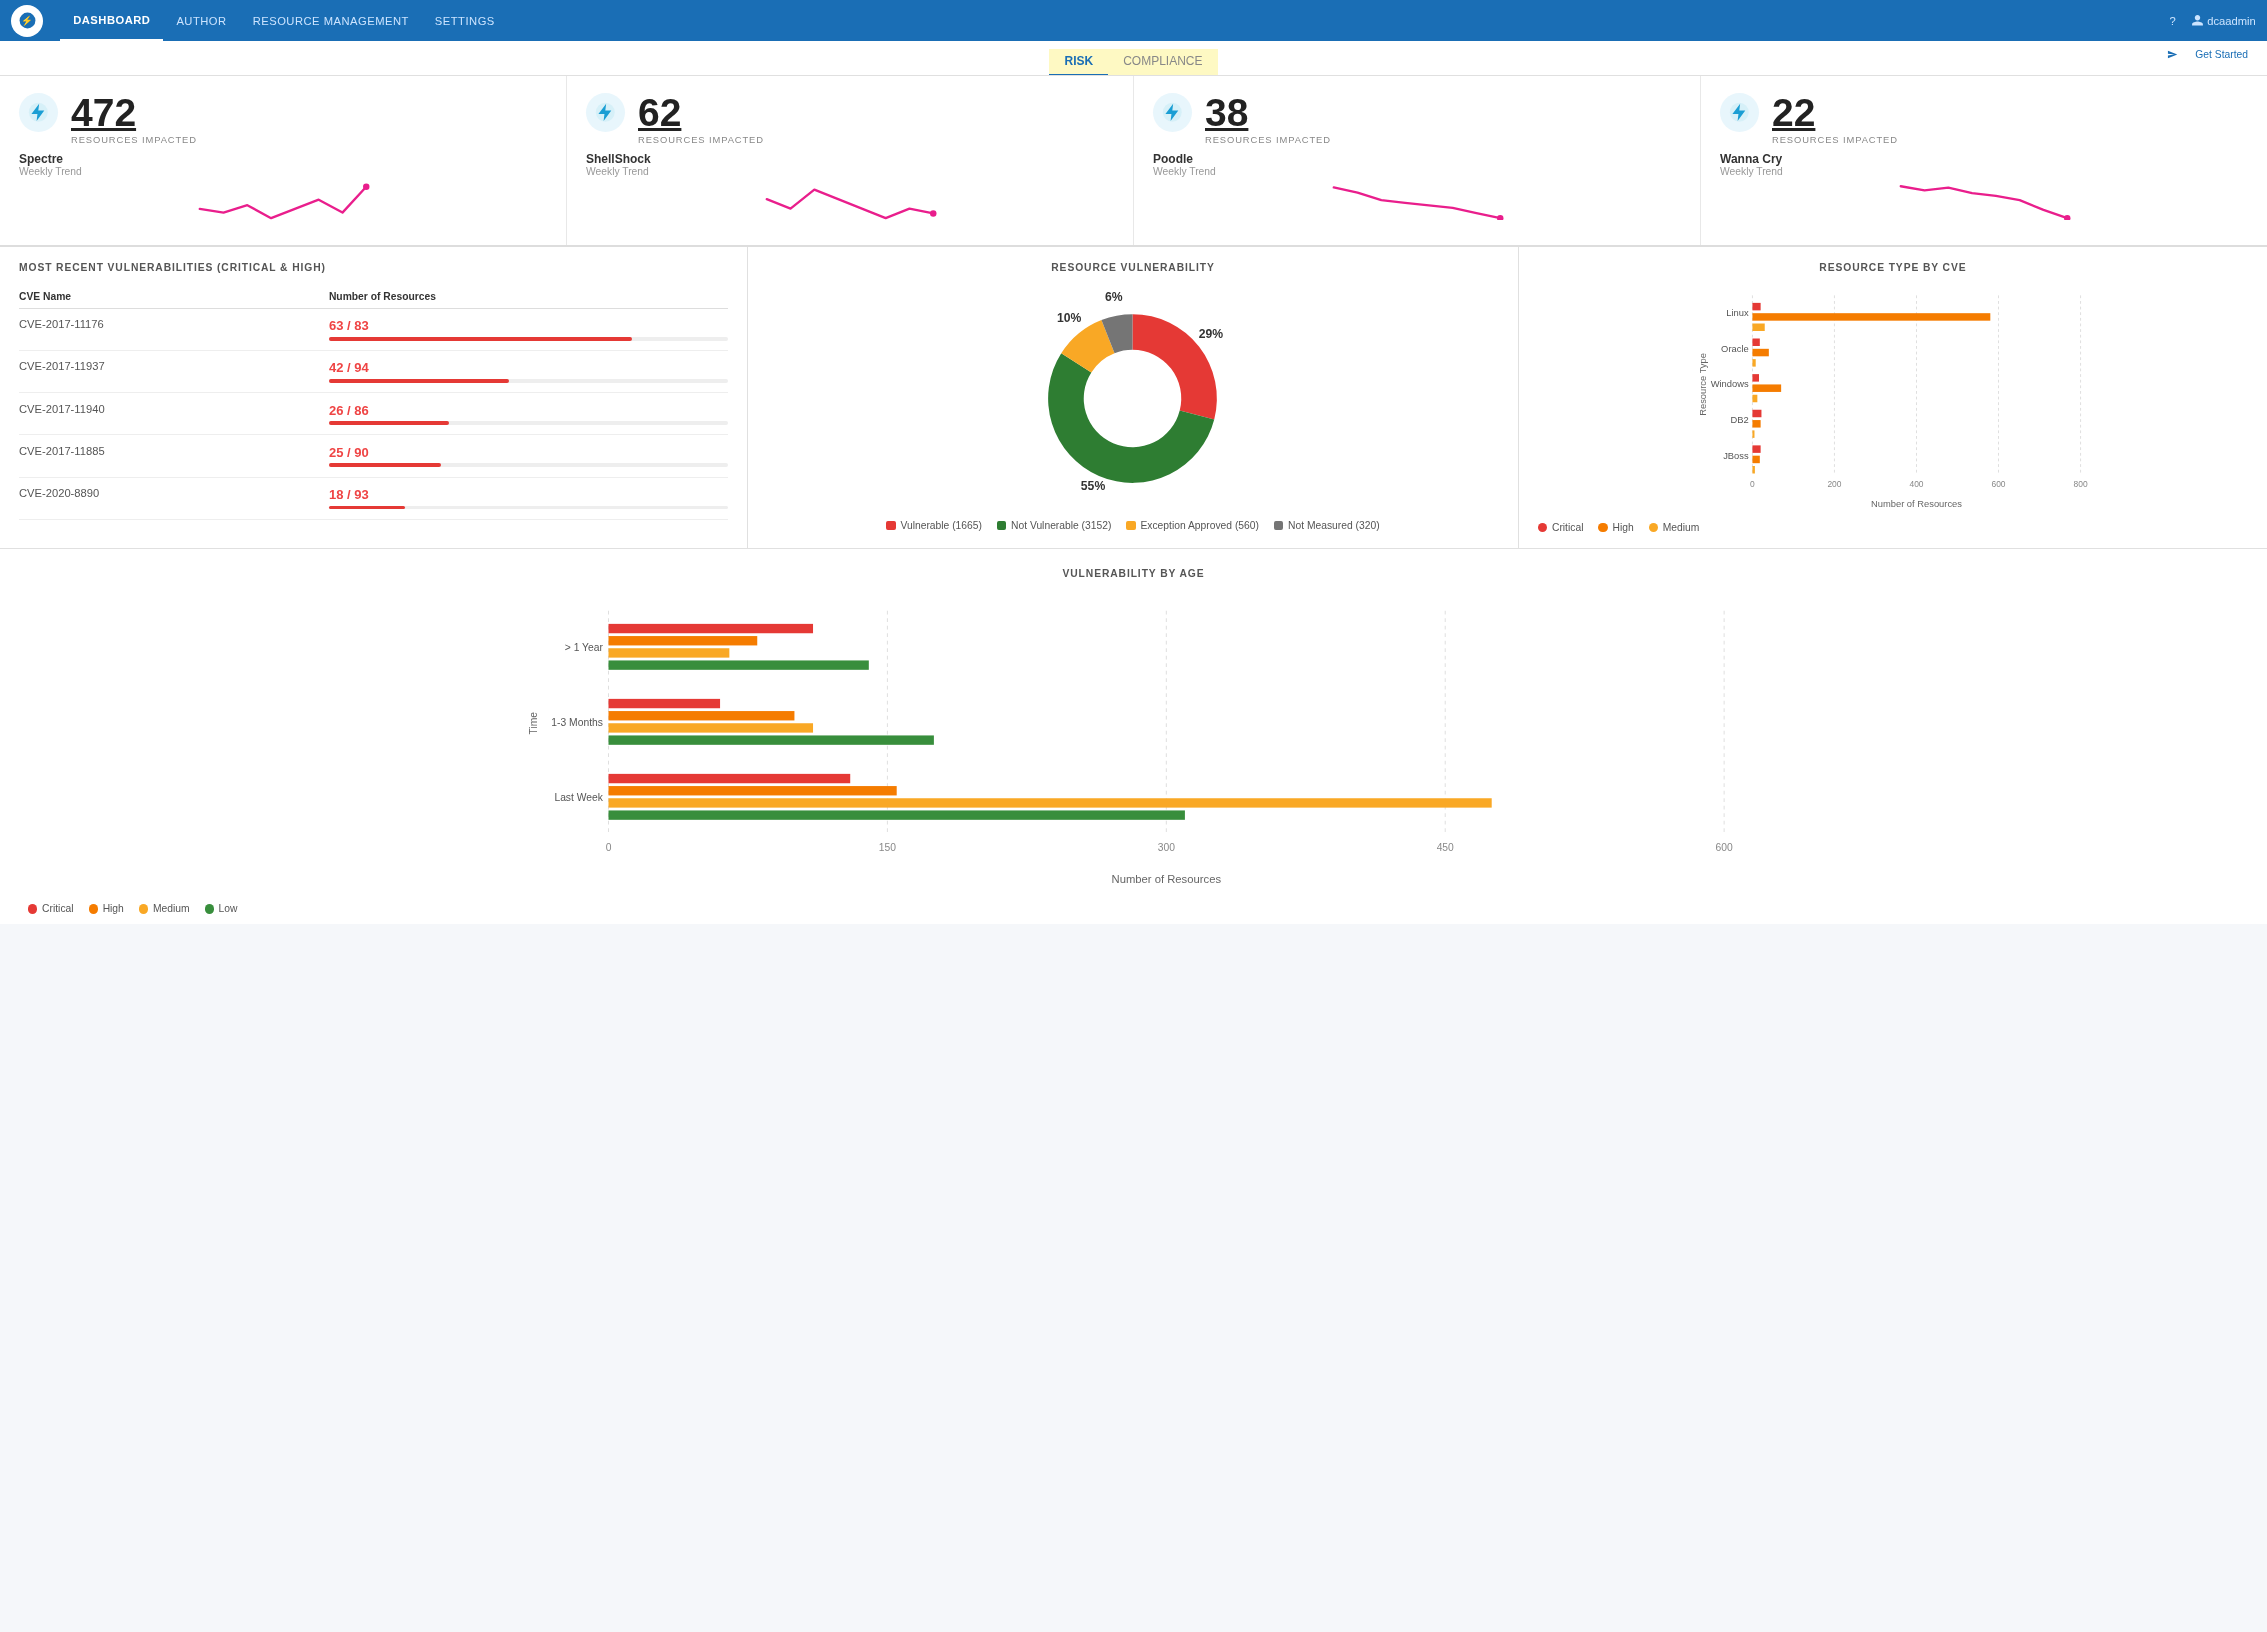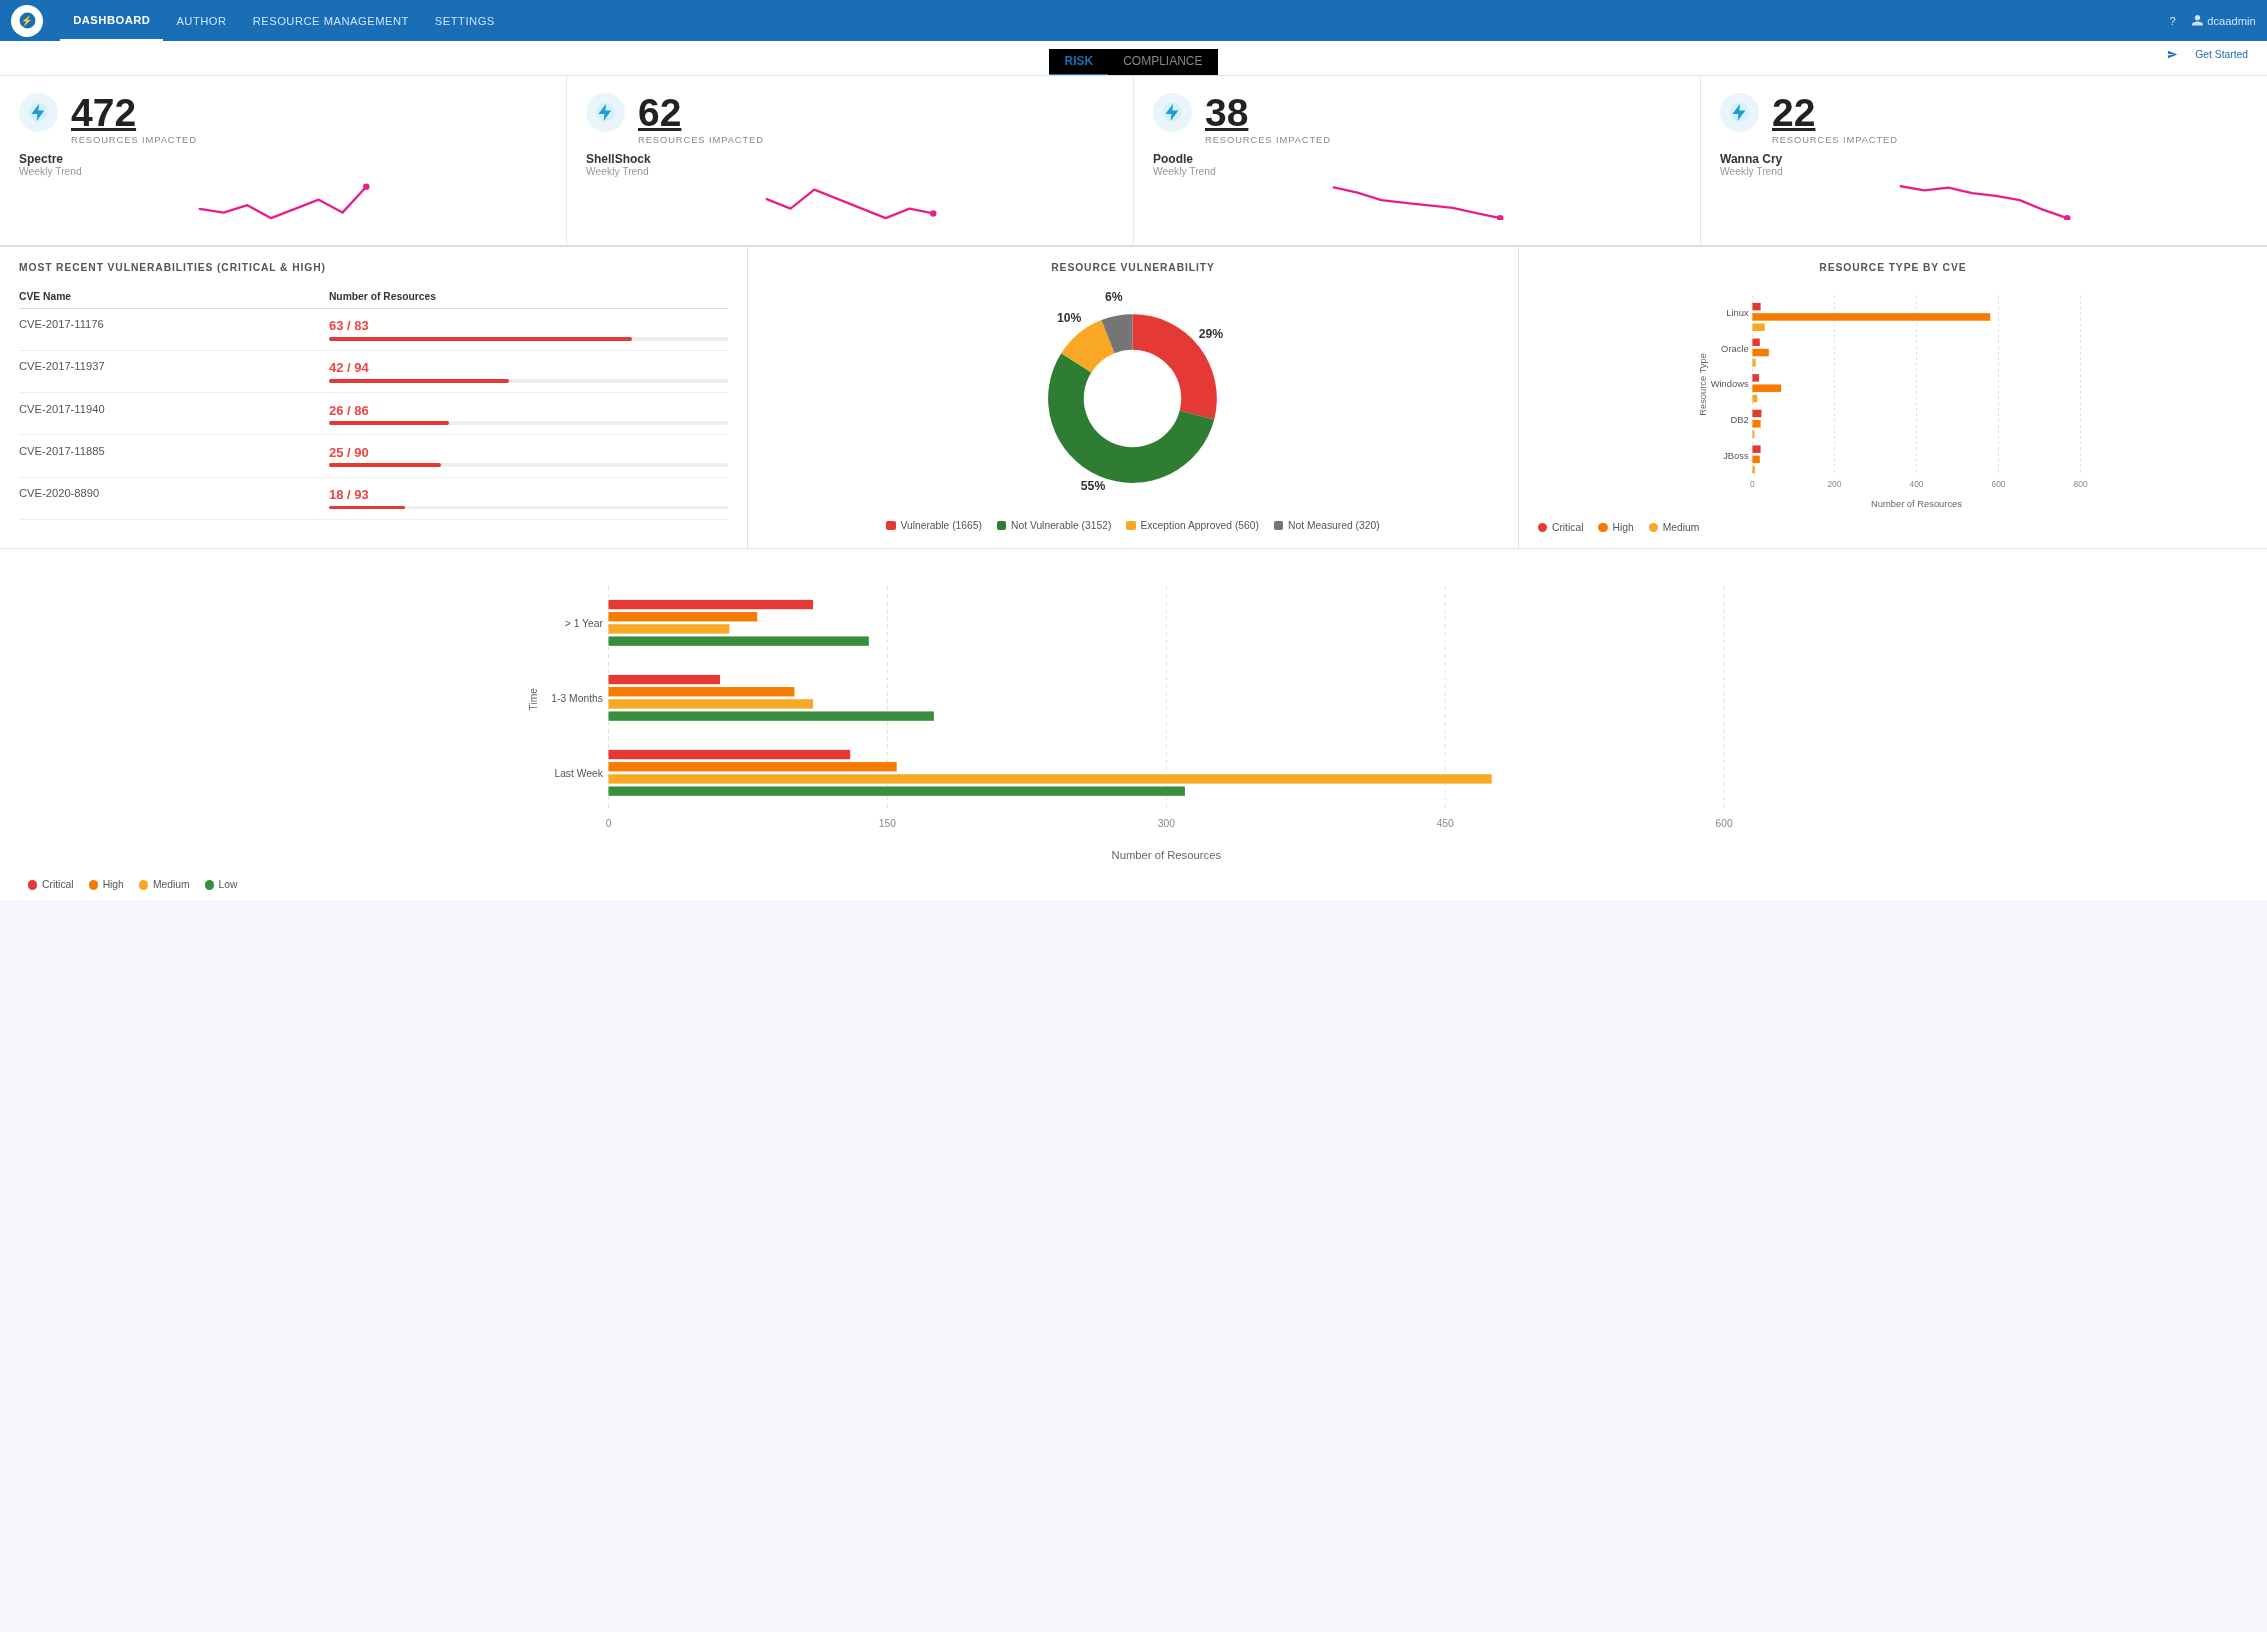--- a/index.html
+++ b/index.html
@@ -7,21 +7,21 @@
 
     
     .topnav { background: #1a6eb5; display: flex; align-items: center; height: 41px; padding: 0 11.2px; }
     .topnav .logo { width: 32px; height: 32px; background: #fff; border-radius: 50%; display: flex; align-items: center; justify-content: center; margin-right: 17px; }
     .topnav .logo svg { width: 19px; height: 19px; }
     .nav-item { color: #cce4ff; font-size: 11.2px; font-weight: 500; padding: 0 13px; height: 41px; display: flex; align-items: center; cursor: pointer; letter-spacing: 0.5px; text-transform: uppercase; }
     .nav-item.active { color: #fff; border-bottom: 2.8px solid #fff; font-weight: 700; }
     .nav-right { margin-left: auto; display: flex; align-items: center; gap: 15px; color: #cce4ff; font-size: 11.2px; }
 
     
-    .risk-tabs { display: flex; justify-content: center; padding: 9.4px 0 3.7px; background: #000000; border-bottom: 0.9px solid #e0e0e0; }
+    .risk-tabs { display: flex; justify-content: center; padding: 9.4px 0 3.7px; background: #fef9c3; border-bottom: 0.9px solid #e0e0e0; }
     .risk-tab { padding: 5.6px 15px; font-size: 12px; color: #888; cursor: pointer; border-bottom: 1.9px solid transparent; }
     .risk-tab.active { color: #1a6eb5; border-bottom: 1.9px solid #1a6eb5; font-weight: 600; }
 
     
     .summary-row { display: flex; gap: 0; border-bottom: 0.9px solid #ddd; background: #fff; }
     .summary-card { flex: 1; padding: 17px 19px 13px; border-right: 0.9px solid #e8e8e8; min-height: 169px; }
     .summary-card:last-child { border-right: none; }
     .card-top { display: flex; align-items: flex-start; gap: 13px; }
     .card-icon { width: 39px; height: 39px; background: #e8f6fc; border-radius: 50%; display: flex; align-items: center; justify-content: center; flex-shrink: 0; }
     .card-icon svg { width: 20.6px; height: 20.6px; }
@@ -324,20 +324,21 @@
         </div>
         <div class="legend-item">
           <div class="legend-dot" style="background:#f9a825;border-radius:50%;width:9.4px;height:9.4px;"></div>
           <span>Medium</span>
         </div>
       </div>
   </div>
 </div>
 
 <div class="vuln-age-section">
+  <div class="section-title" style="text-align:center;">VULNERABILITY BY AGE</div>
   <svg id="age-svg" width="100%" height="300" viewBox="0 0 1300 320" style="font-size:12px">
       <line x1="90" y1="20" x2="90" y2="260" stroke="#ddd" stroke-dasharray="4,4"></line>
       <text x="90" y="276" text-anchor="middle" font-size="11" fill="#888">0</text>
       <line x1="387.5" y1="20" x2="387.5" y2="260" stroke="#ddd" stroke-dasharray="4,4"></line>
       <text x="387.5" y="276" text-anchor="middle" font-size="11" fill="#888">150</text>
       <line x1="685" y1="20" x2="685" y2="260" stroke="#ddd" stroke-dasharray="4,4"></line>
       <text x="685" y="276" text-anchor="middle" font-size="11" fill="#888">300</text>
       <line x1="982.5" y1="20" x2="982.5" y2="260" stroke="#ddd" stroke-dasharray="4,4"></line>
       <text x="982.5" y="276" text-anchor="middle" font-size="11" fill="#888">450</text>
       <line x1="1280" y1="20" x2="1280" y2="260" stroke="#ddd" stroke-dasharray="4,4"></line>

